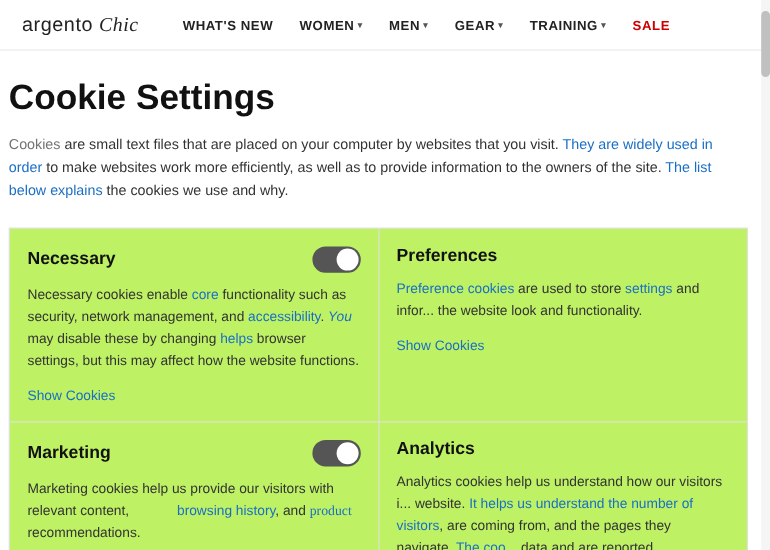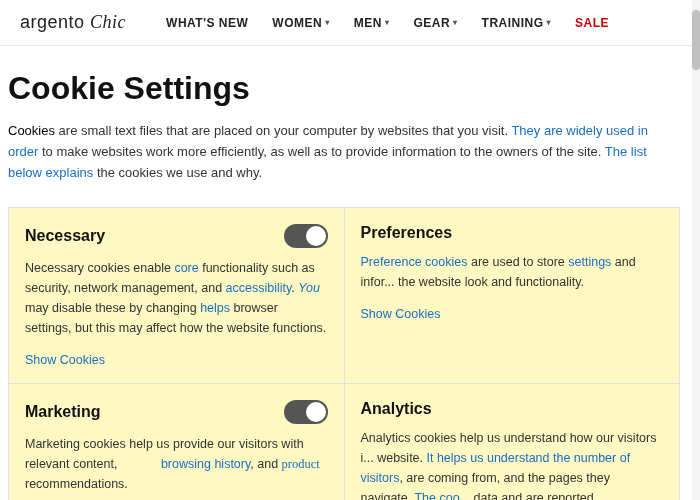--- a/index.html
+++ b/index.html
@@ -68,21 +68,21 @@
 
     
     .cookie-grid {
       display: grid;
       grid-template-columns: 1fr 1fr;
       gap: 1px;
       background: #e0e0e0;
       border: 1px solid #e0e0e0;
     }
     .cookie-card {
-      background: #fef9c3;
+      background: #bef264;
       padding: 16px;
       min-height: 160px;
       position: relative;
     }
     .card-header {
       display: flex;
       justify-content: space-between;
       align-items: center;
       margin-bottom: 10px;
     }
@@ -180,21 +180,21 @@
       </div>
       <div class="nav-item sale" style="color:#c00;">
         <span>SALE</span>
       </div>
     </nav>
   </header>
 
   <main class="main">
     <h1>Cookie Settings</h1>
     <p class="intro-text">
-      <span style="color:#000000;">Cookies</span> are small text files that are placed on your computer by websites that you visit. <span style="color:#1a6fc4;">They are widely used in order</span> to make websites work more efficiently, as well as to provide information to the owners of the site. <span style="color:#1a6fc4;">The list below explains</span> the cookies we use and why.
+      <span style="color:#737373;">Cookies</span> are small text files that are placed on your computer by websites that you visit. <span style="color:#1a6fc4;">They are widely used in order</span> to make websites work more efficiently, as well as to provide information to the owners of the site. <span style="color:#1a6fc4;">The list below explains</span> the cookies we use and why.
     </p>
 
     <div class="cookie-grid">
 
       <div class="cookie-card">
         <div class="card-header">
           <span class="card-title">Necessary</span>
           <div class="toggle on">
             <div class="toggle-knob"></div>
           </div>

